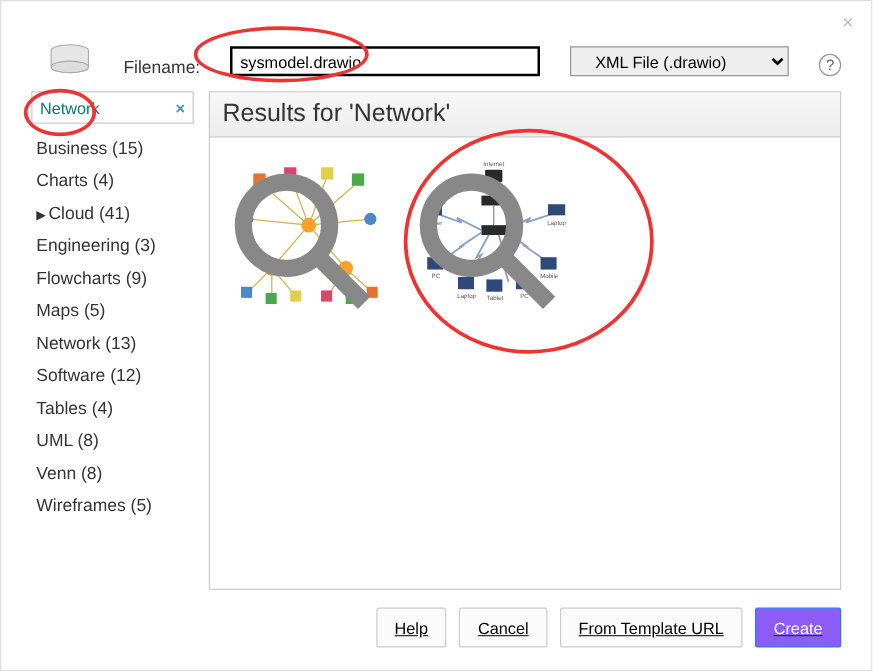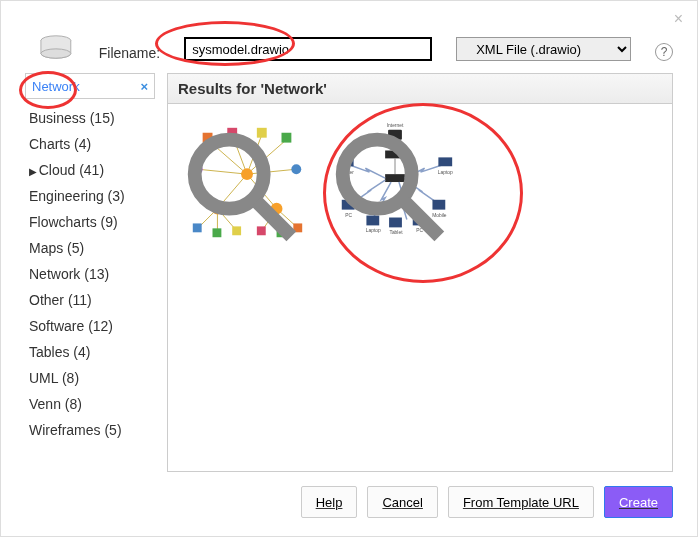--- a/index.html
+++ b/index.html
@@ -74,21 +74,21 @@
   }
   .search-box {
     display: flex;
     align-items: center;
     height: 26px;
     border: 1px solid #ccc;
     padding: 0 6px;
     font-size: 13px;
     justify-content: space-between;
   }
-  .search-val { color: #3b82f6; text-align: right; }
+  .search-val { color: #0f766e; text-align: right; }
   .clear-x { color: #3b8ee0; font-weight: bold; cursor: pointer; }
   .cat-list {
     margin-top: 6px;
     overflow-y: auto;
     border-right: 1px solid transparent;
     position: relative;
   }
   .cat-list::-webkit-scrollbar { width: 10px; }
   .cat-list::-webkit-scrollbar-thumb { background: #c5c5c5; border-radius: 4px; }
   .cat-list::-webkit-scrollbar-track { background: #f3f3f3; }
@@ -103,22 +103,21 @@
     flex: 1;
     border: 1px solid #ccc;
     display: flex;
     flex-direction: column;
     overflow: hidden;
   }
   .results-header {
     background: linear-gradient(#f7f7f7,#ececec);
     border-bottom: 1px solid #ccc;
     padding: 6px 10px;
-    font-size: 15px;
-    font-weight: bold;
+    font-size: 20px;
   }
   .results-body {
     flex: 1;
     padding: 10px 8px;
     display: flex;
     gap: 6px;
     position: relative;
     overflow: hidden;
   }
   .thumb {
@@ -196,21 +195,20 @@
         <span class="clear-x">×</span>
       </div>
       <div class="cat-list" id="cat-list">
           <div class="cat-item"><span>Business (15)</span></div>
           <div class="cat-item"><span>Charts (4)</span></div>
           <div class="cat-item"><span class="cat-arrow">▶</span><span>Cloud (41)</span></div>
           <div class="cat-item"><span>Engineering (3)</span></div>
           <div class="cat-item"><span>Flowcharts (9)</span></div>
           <div class="cat-item"><span>Maps (5)</span></div>
           <div class="cat-item"><span>Network (13)</span></div>
-          <div class="cat-item"><span>Other (11)</span></div>
           <div class="cat-item"><span>Software (12)</span></div>
           <div class="cat-item"><span>Tables (4)</span></div>
           <div class="cat-item"><span>UML (8)</span></div>
           <div class="cat-item"><span>Venn (8)</span></div>
           <div class="cat-item"><span>Wireframes (5)</span></div>
         </div>
     </div>
 
     <div class="results-panel">
       <div class="results-header">Results for 'Network'</div>

